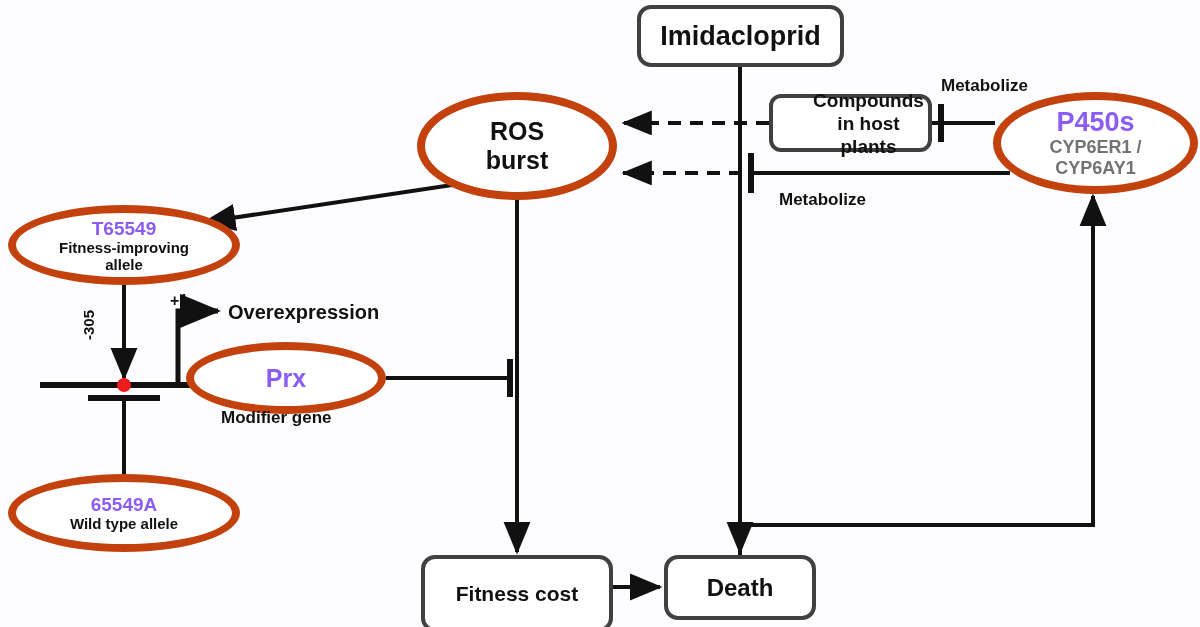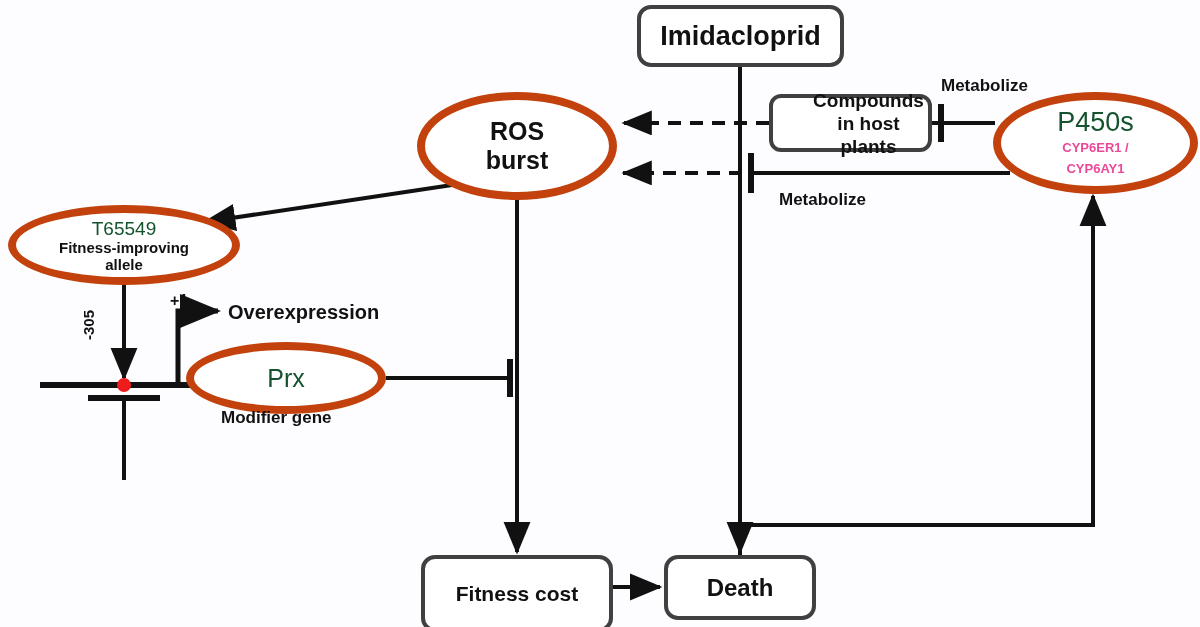--- a/index.html
+++ b/index.html
@@ -11,35 +11,35 @@
   }
   #stage{position:relative;width:1200px;height:627px;}
   #wires{position:absolute;left:0;top:0;width:1200px;height:627px;}
 
   .node{position:absolute;box-sizing:border-box;display:flex;flex-direction:column;
         align-items:center;justify-content:center;text-align:center;background:#ffffff;}
   .rbox{border:4px solid #404040;border-radius:14px;}
   .ell{border:8px solid #c2410c;border-radius:50%;}
 
   .t-main{font-weight:bold;color:#111;}
-  .t-red{font-weight:normal;color:#14532d;text-align:center;}
+  .t-red{font-weight:bold;color:#8b5cf6;text-align:center;}
   .t-sub{font-weight:bold;color:#111;}
 
   .lbl{position:absolute;font-weight:bold;color:#111;white-space:nowrap;}
 
   
   #imidacloprid{left:637px;top:5px;width:207px;height:62px;}
   #imidacloprid .t-main{font-size:27px;}
 
   #compounds{left:769px;top:94px;width:163px;height:58px;border-radius:12px;padding-left:36px;}
   #compounds .t-main{font-size:19px;line-height:23px;}
 
   #p450s{left:993px;top:92px;width:205px;height:102px;}
   #p450s .t-red{font-size:27px;line-height:29px;}
-  #p450s .t-red2{font-size:13px;line-height:21px;font-weight:bold;color:#ec4899;}
+  #p450s .t-red2{font-size:18px;line-height:21px;font-weight:bold;color:#737373;}
 
   #ros{left:417px;top:92px;width:200px;height:108px;}
   #ros .t-main{font-size:25px;line-height:29px;}
 
   #t65549{left:8px;top:205px;width:232px;height:80px;}
   #t65549 .t-red{font-size:19px;line-height:21px;}
   #t65549 .t-sub{font-size:15px;line-height:17px;}
 
   #wildtype{left:8px;top:474px;width:232px;height:78px;}
   #wildtype .t-red{font-size:19px;line-height:21px;}
@@ -138,20 +138,24 @@
     <div class="t-main">ROS</div>
     <div class="t-main">burst</div>
   </div>
 
   <div class="node ell" id="t65549">
     <div class="t-red">T65549</div>
     <div class="t-sub">Fitness-improving</div>
     <div class="t-sub">allele</div>
   </div>
 
+  <div class="node ell" id="wildtype">
+    <div class="t-red">65549A</div>
+    <div class="t-sub">Wild type allele</div>
+  </div>
 
   <div class="node ell" id="prx">
     <div class="t-red">Prx</div>
   </div>
 
   <div class="node rbox" id="fitnesscost">
     <div class="t-main">Fitness cost</div>
   </div>
 
   <div class="node rbox" id="death">

